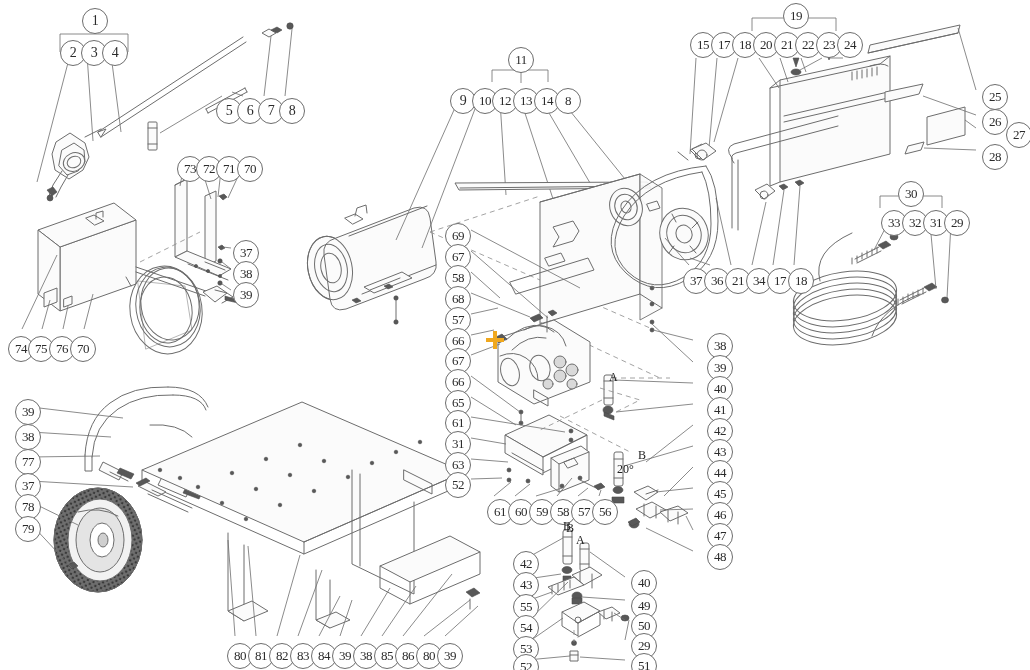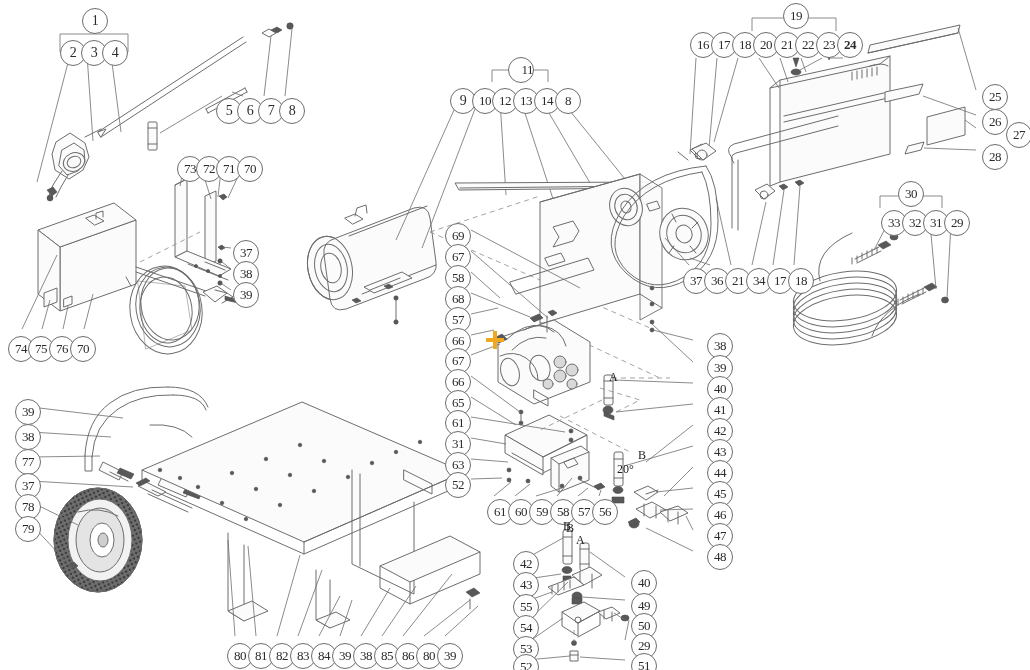--- a/index.html
+++ b/index.html
@@ -535,37 +535,37 @@
       </div>
       <div class="cal" style="left: 279px; top: 98px;">
         <span>8</span>
       </div>
       <div class="cal" style="left: 450px; top: 88px;">
         <span>9</span>
       </div>
       <div class="cal small" style="left: 472px; top: 88px;">
         <span>10</span>
       </div>
-      <div class="cal small" style="left: 508px; top: 57px; justify-content: flex-end;">
+      <div class="cal small" style="left: 508px; top: 47px;">
         <span>11</span>
       </div>
       <div class="cal small" style="left: 492px; top: 88px;">
         <span>12</span>
       </div>
       <div class="cal small" style="left: 513px; top: 88px;">
         <span>13</span>
       </div>
       <div class="cal small" style="left: 534px; top: 88px;">
         <span>14</span>
       </div>
       <div class="cal small" style="left: 555px; top: 88px;">
         <span>8</span>
       </div>
       <div class="cal small" style="left: 690px; top: 32px;">
-        <span>16</span>
+        <span>15</span>
       </div>
       <div class="cal small" style="left: 711px; top: 32px;">
         <span>17</span>
       </div>
       <div class="cal small" style="left: 732px; top: 32px;">
         <span>18</span>
       </div>
       <div class="cal small" style="left: 783px; top: 3px;">
         <span>19</span>
       </div>
@@ -574,21 +574,21 @@
       </div>
       <div class="cal small" style="left: 774px; top: 32px;">
         <span>21</span>
       </div>
       <div class="cal small" style="left: 795px; top: 32px;">
         <span>22</span>
       </div>
       <div class="cal small" style="left: 816px; top: 32px;">
         <span>23</span>
       </div>
-      <div class="cal small" style="left: 837px; top: 32px; font-weight: bold;">
+      <div class="cal small" style="left: 837px; top: 32px;">
         <span>24</span>
       </div>
       <div class="cal small" style="left: 982px; top: 84px;">
         <span>25</span>
       </div>
       <div class="cal small" style="left: 982px; top: 109px;">
         <span>26</span>
       </div>
       <div class="cal small" style="left: 982px; top: 122px; margin-left: 24px;">
         <span>27</span>

